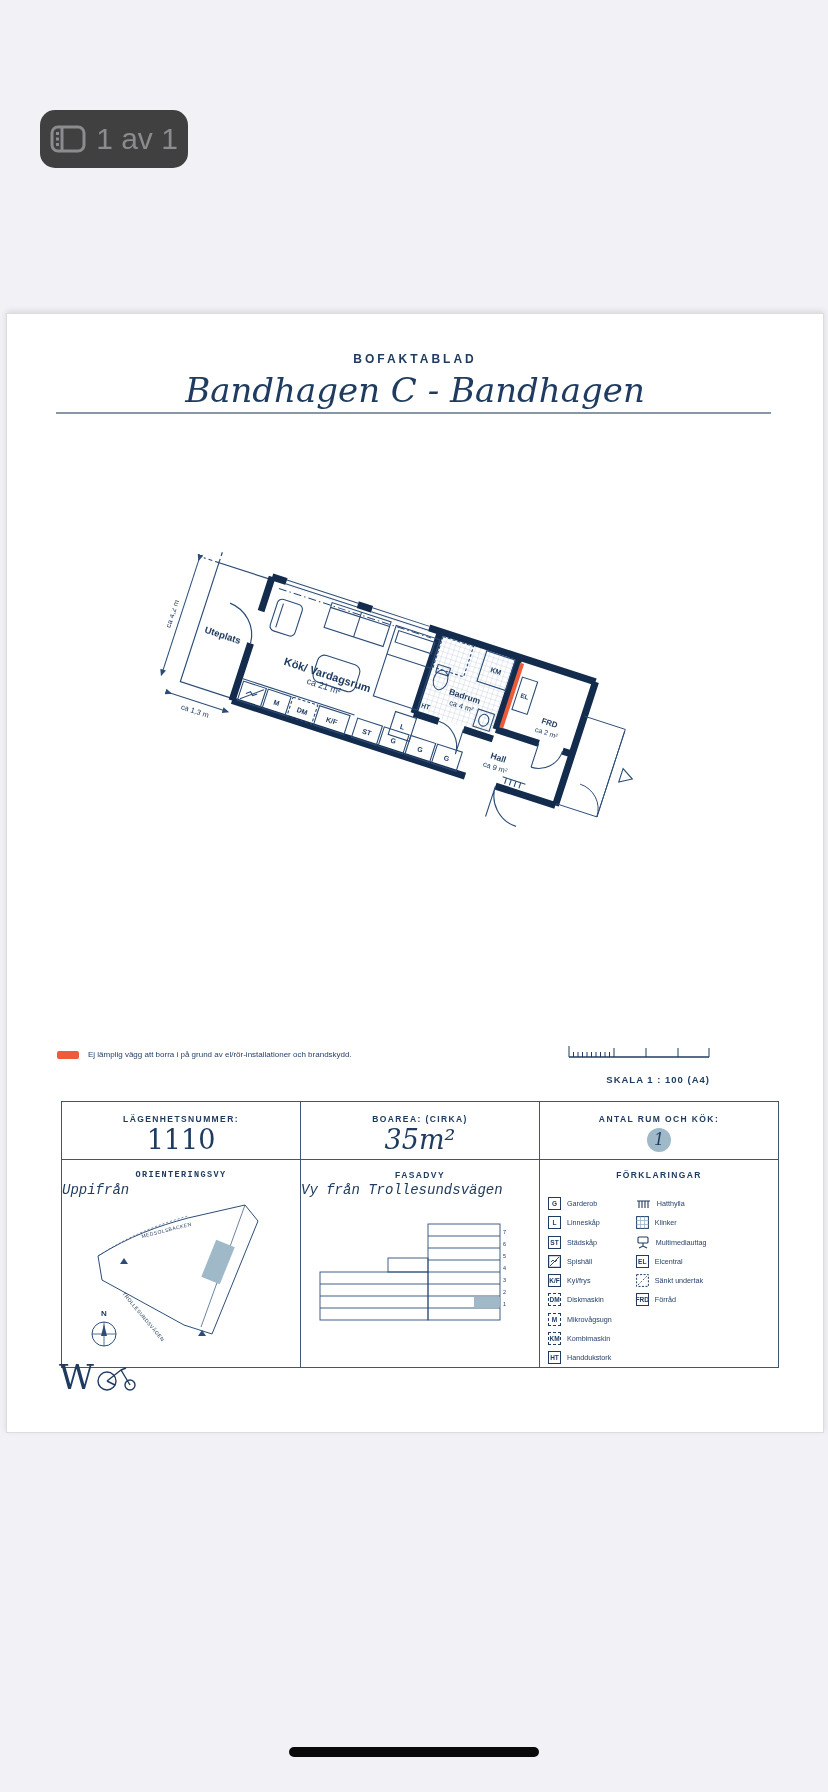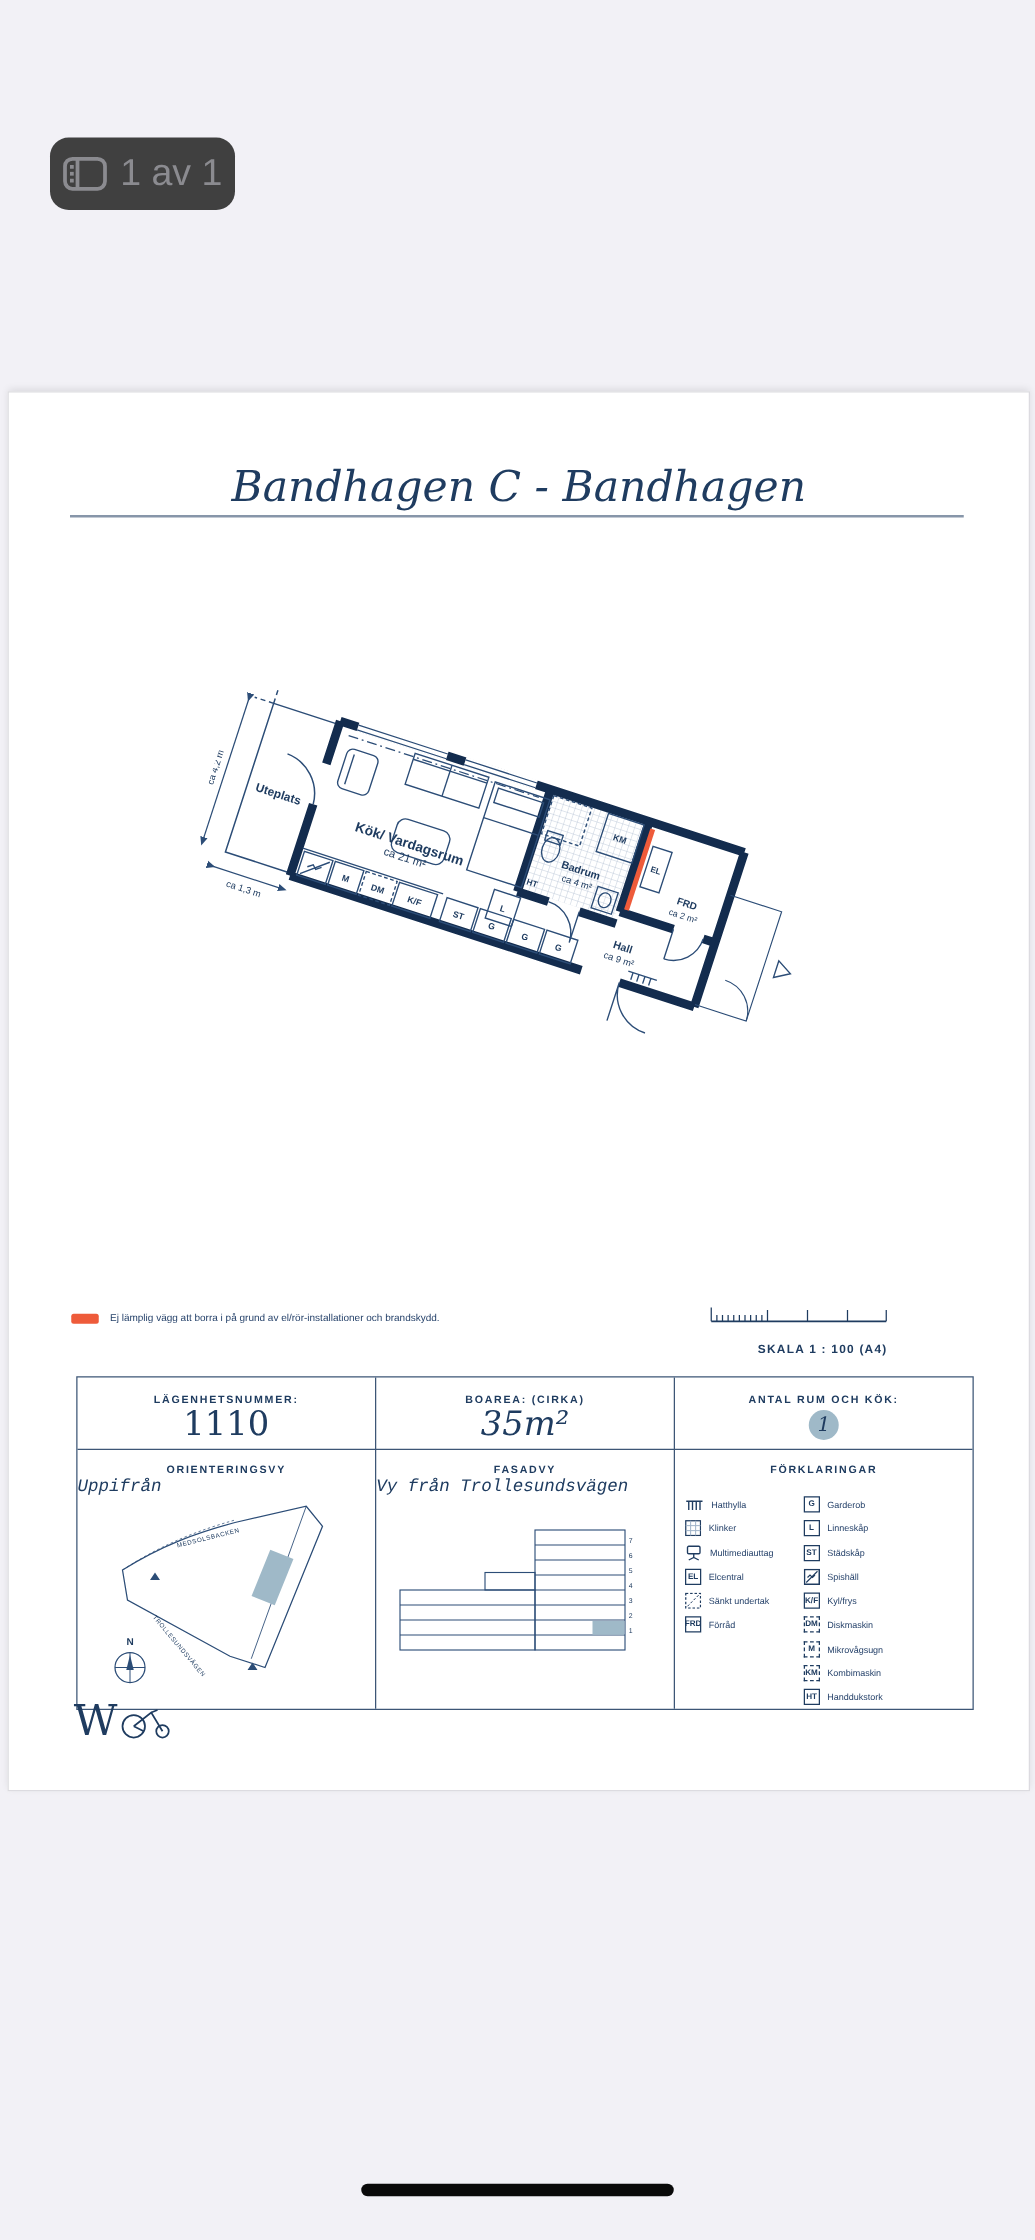--- a/index.html
+++ b/index.html
@@ -60,20 +60,21 @@
     <line x1="12" y1="3" x2="12" y2="25" stroke="#8b8b90" stroke-width="3"></line>
     <rect x="6" y="7" width="3" height="3" fill="#8b8b90"></rect>
     <rect x="6" y="12.5" width="3" height="3" fill="#8b8b90"></rect>
     <rect x="6" y="18" width="3" height="3" fill="#8b8b90"></rect>
   </svg>
   <span>1 av 1</span>
 </div>
 
 <div class="page">
 
+  <div class="eyebrow">BOFAKTABLAD</div>
   <div class="title">Bandhagen C - Bandhagen</div>
   <div class="rule"></div>
 
   <div class="planwrap">
     <svg viewBox="0 0 500 200" width="500" height="200">
       <defs>
         <pattern id="tiles" width="5" height="5" patternUnits="userSpaceOnUse">
           <path d="M5,0 H0 V5" fill="none" stroke="#b9c6d6" stroke-width="0.7"></path>
         </pattern>
         <marker id="ah" markerWidth="8" markerHeight="8" refX="4" refY="4" orient="auto">
@@ -205,21 +206,21 @@
     <div class="vline" style="left:477px;"></div>
     <div class="hline" style="top:57px;"></div>
 
     <div class="cell-label" style="left:0;top:12px;">LÄGENHETSNUMMER:</div>
     <div class="big-serif" style="left:0;top:22px;">1110</div>
     <div class="cell-label" style="left:239px;top:12px;">BOAREA: (CIRKA)</div>
     <div class="big-serif" style="left:239px;top:22px;font-style:italic;">35m²</div>
     <div class="cell-label" style="left:478px;top:12px;">ANTAL RUM OCH KÖK:</div>
     <div class="badge" style="left:585px;top:26px;">1</div>
 
-    <div class="cell-label" style="left:0;top:68px;">ORIENTERINGSVY</div>
+    <div class="cell-label" style="left:0;top:68px;font-family:Liberation Mono, monospace;">ORIENTERINGSVY</div>
     <div class="sub-serif" style="left:0;top:80px;">Uppifrån</div>
     <div class="cell-label" style="left:239px;top:68px;">FASADVY</div>
     <div class="sub-serif" style="left:239px;top:80px;">Vy från Trollesundsvägen</div>
     <div class="cell-label" style="left:478px;top:68px;">FÖRKLARINGAR</div>
 
     <svg style="position:absolute;left:18px;top:92px;" width="200" height="165" viewBox="0 0 200 165">
       <g fill="none" stroke="#2c4d77" stroke-width="1">
         <path d="M18,62 C50,42 78,32 108,24 L165,11 L178,27 L132,140 L104,131 L22,86 Z"></path>
         <path d="M165,11 L121,133" stroke-width="0.7"></path>
         <path d="M18,62 C52,40 80,30 108,22" stroke-width="0.6" stroke-dasharray="2 2"></path>
@@ -253,20 +254,61 @@
           <text x="193" y="60">4</text>
           <text x="193" y="72">3</text>
           <text x="193" y="84">2</text>
           <text x="193" y="96">1</text>
         </g>
     </svg>
 
     <div class="legend">
       <div class="lcol">
           <div class="lrow">
+            <span class="lbox">G</span>
+            <span class="ltext">Garderob</span>
+          </div>
+          <div class="lrow">
+            <span class="lbox">L</span>
+            <span class="ltext">Linneskåp</span>
+          </div>
+          <div class="lrow">
+            <span class="lbox">ST</span>
+            <span class="ltext">Städskåp</span>
+          </div>
+          <div class="lrow">
+            <svg width="13" height="13">
+              <rect x="0.6" y="0.6" width="11.8" height="11.8" fill="none" stroke="#1f3c60" stroke-width="1.2"></rect>
+              <path d="M2,11 L11,2 M3,7 l2,-2 2,2 2,-2" stroke="#1f3c60" stroke-width="0.9" fill="none"></path>
+            </svg>
+            <span class="ltext">Spishäll</span>
+          </div>
+          <div class="lrow">
+            <span class="lbox">K/F</span>
+            <span class="ltext">Kyl/frys</span>
+          </div>
+          <div class="lrow">
+            <span class="lbox dashed">DM</span>
+            <span class="ltext">Diskmaskin</span>
+          </div>
+          <div class="lrow">
+            <span class="lbox dashed">M</span>
+            <span class="ltext">Mikrovågsugn</span>
+          </div>
+          <div class="lrow">
+            <span class="lbox dashed">KM</span>
+            <span class="ltext">Kombimaskin</span>
+          </div>
+          <div class="lrow">
+            <span class="lbox">HT</span>
+            <span class="ltext">Handdukstork</span>
+          </div>
+        </div>
+      <div class="lcol">
+          <div class="lrow">
             <svg width="15" height="13">
               <path d="M1,4 H14 M3,4 v7 M6,4 v7 M9,4 v7 M12,4 v7" stroke="#1f3c60" stroke-width="1.1" fill="none"></path>
             </svg>
             <span class="ltext">Hatthylla</span>
           </div>
           <div class="lrow">
             <svg width="13" height="13">
               <rect x="0.6" y="0.6" width="11.8" height="11.8" fill="none" stroke="#1f3c60" stroke-width="1"></rect>
               <path d="M4.5,0.6 v11.8 M8.5,0.6 v11.8 M0.6,4.5 h11.8 M0.6,8.5 h11.8" stroke="#9fb3c8" stroke-width="0.8"></path>
             </svg>
@@ -286,61 +328,20 @@
           <div class="lrow">
             <svg width="13" height="13">
               <rect x="0.6" y="0.6" width="11.8" height="11.8" fill="none" stroke="#1f3c60" stroke-width="1" stroke-dasharray="2 1.5"></rect>
               <path d="M2,11 L11,2" stroke="#1f3c60" stroke-width="0.8" stroke-dasharray="2 1.5"></path>
             </svg>
             <span class="ltext">Sänkt undertak</span>
           </div>
           <div class="lrow">
             <span class="lbox">FRD</span>
             <span class="ltext">Förråd</span>
-          </div>
-        </div>
-      <div class="lcol">
-          <div class="lrow">
-            <span class="lbox">G</span>
-            <span class="ltext">Garderob</span>
-          </div>
-          <div class="lrow">
-            <span class="lbox">L</span>
-            <span class="ltext">Linneskåp</span>
-          </div>
-          <div class="lrow">
-            <span class="lbox">ST</span>
-            <span class="ltext">Städskåp</span>
-          </div>
-          <div class="lrow">
-            <svg width="13" height="13">
-              <rect x="0.6" y="0.6" width="11.8" height="11.8" fill="none" stroke="#1f3c60" stroke-width="1.2"></rect>
-              <path d="M2,11 L11,2 M3,7 l2,-2 2,2 2,-2" stroke="#1f3c60" stroke-width="0.9" fill="none"></path>
-            </svg>
-            <span class="ltext">Spishäll</span>
-          </div>
-          <div class="lrow">
-            <span class="lbox">K/F</span>
-            <span class="ltext">Kyl/frys</span>
-          </div>
-          <div class="lrow">
-            <span class="lbox dashed">DM</span>
-            <span class="ltext">Diskmaskin</span>
-          </div>
-          <div class="lrow">
-            <span class="lbox dashed">M</span>
-            <span class="ltext">Mikrovågsugn</span>
-          </div>
-          <div class="lrow">
-            <span class="lbox dashed">KM</span>
-            <span class="ltext">Kombimaskin</span>
-          </div>
-          <div class="lrow">
-            <span class="lbox">HT</span>
-            <span class="ltext">Handdukstork</span>
           </div>
         </div>
     </div>
   </div>
 
   <div class="logo">
     <span class="w">W</span>
     <svg width="44" height="28" viewBox="0 0 44 28">
       <circle cx="13" cy="17" r="9" fill="none" stroke="#1f3c60" stroke-width="1.4"></circle>
       <circle cx="36" cy="21" r="5" fill="none" stroke="#1f3c60" stroke-width="1.4"></circle>

